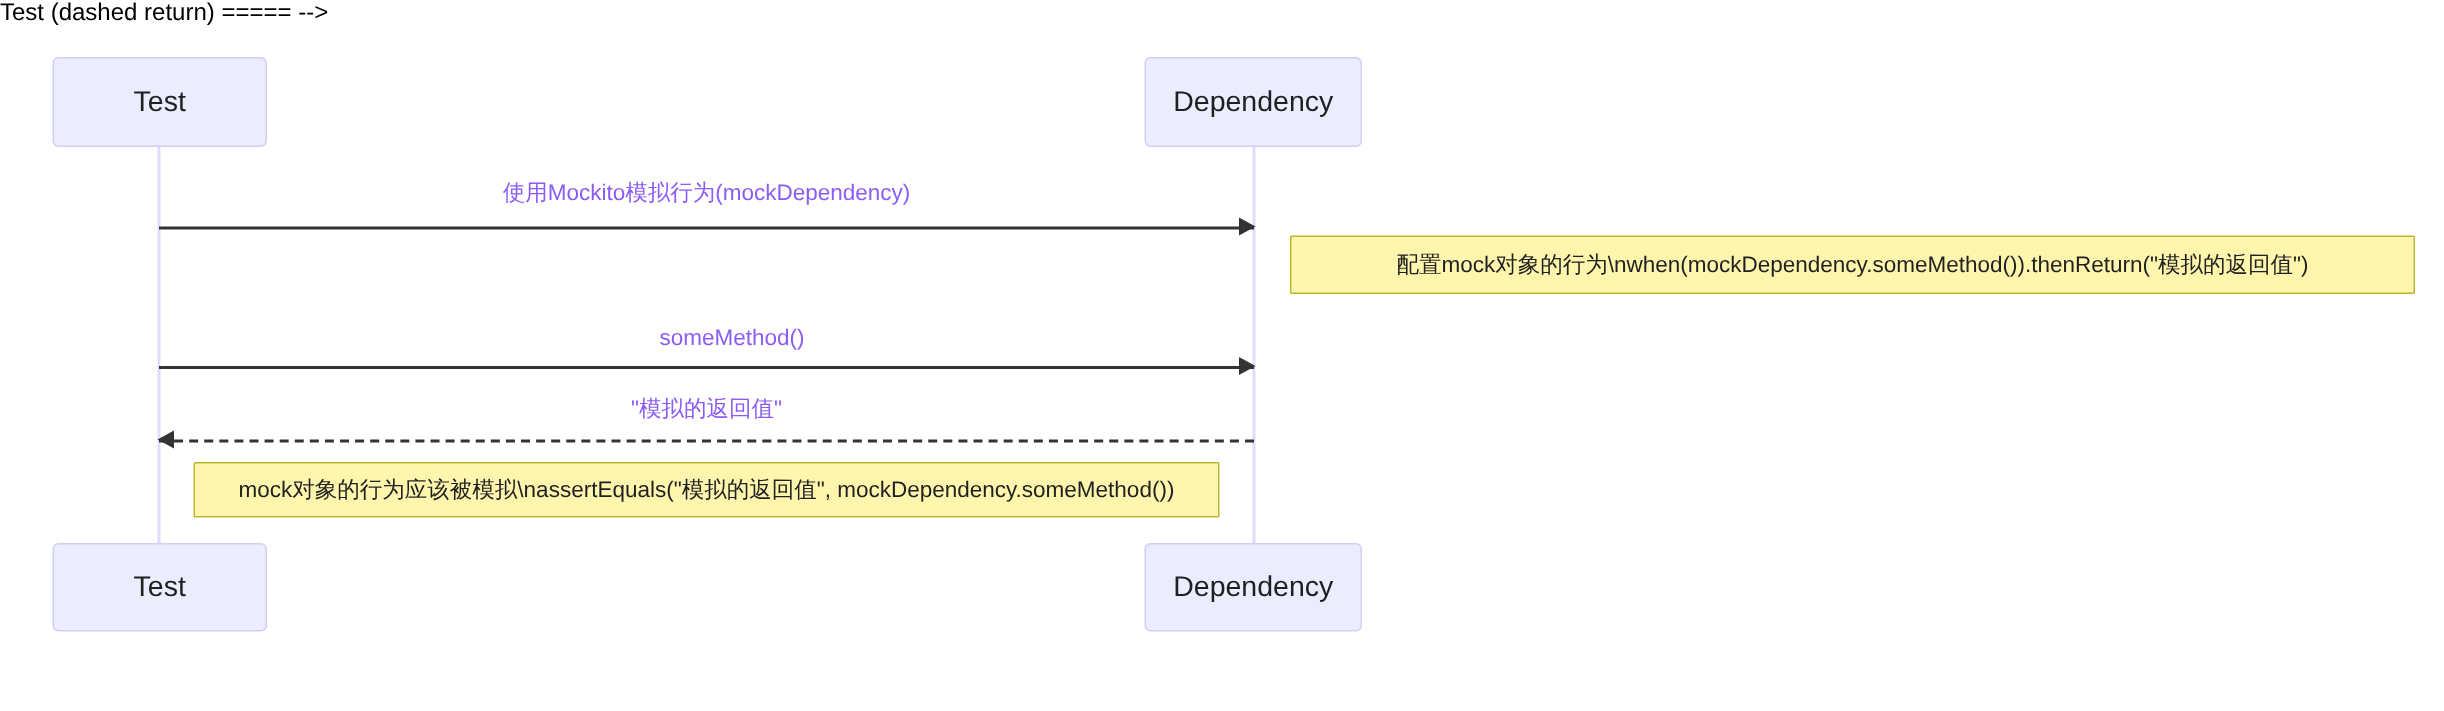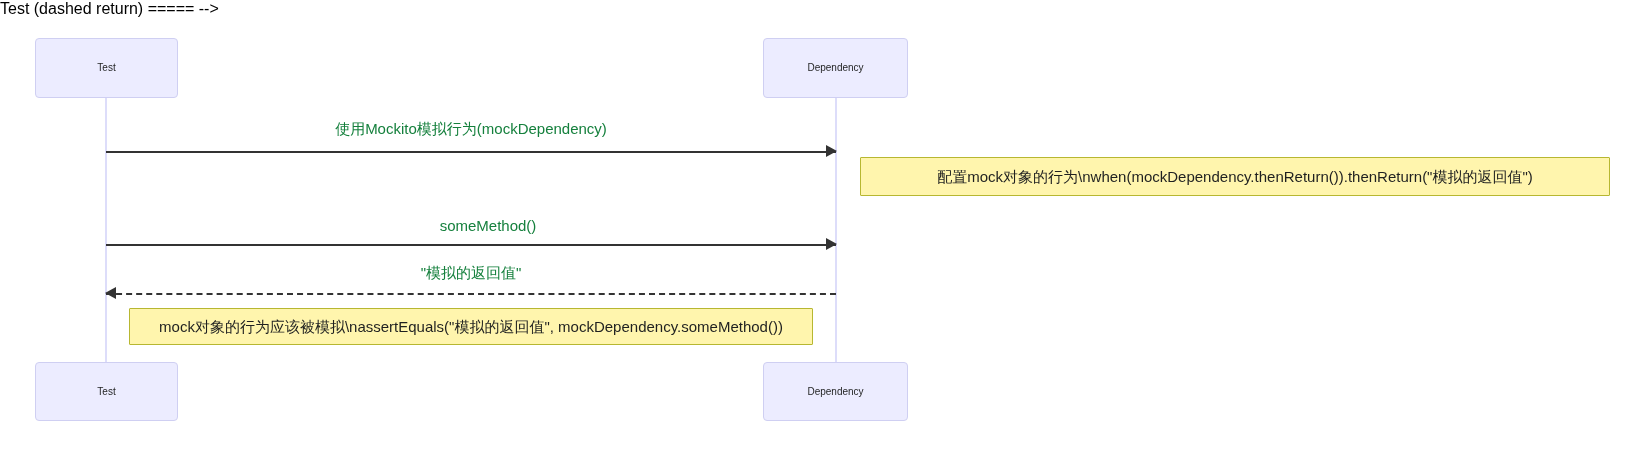--- a/index.html
+++ b/index.html
@@ -32,21 +32,21 @@
     position: absolute;
     box-sizing: border-box;
     background: #ececff;
     border: 1px solid #cfcff2;
     border-radius: 4px;
     display: flex;
     align-items: center;
     justify-content: center;
   }
   .actor-label {
-    font-size: 10px;
+    font-size: 19px;
     color: #1f2020;
     line-height: 1;
     white-space: nowrap;
   }
 
   
   .msg {
     position: absolute;
     height: 0;
   }
@@ -73,21 +73,21 @@
     right: -1px;
     border-left: 11px solid #333333;
   }
   .arrowhead.left {
     left: -1px;
     border-right: 11px solid #333333;
   }
   .msg-text {
     position: absolute;
     font-size: 15px;
-    color: #15803d;
+    color: #8b5cf6;
     white-space: nowrap;
     line-height: 1;
     transform: translateX(-50%);
   }
 
   
   .note {
     position: absolute;
     box-sizing: border-box;
     background: #fff5ad;
@@ -125,21 +125,21 @@
 
   
   <div class="msg-text" style="left:471px; top:121px;">使用Mockito模拟行为(mockDependency)</div>
   <div class="msg" style="left:106px; top:151px; width:730px;">
     <div class="msg-line"></div>
     <div class="arrowhead right"></div>
   </div>
 
   
   <div class="note" style="left:860px; top:157px; width:750px; height:39px;">
-    <span class="note-text">配置mock对象的行为\nwhen(mockDependency.thenReturn()).thenReturn("模拟的返回值")</span>
+    <span class="note-text">配置mock对象的行为\nwhen(mockDependency.someMethod()).thenReturn("模拟的返回值")</span>
   </div>
 
   
   <div class="msg-text" style="left:488px; top:218px;">someMethod()</div>
   <div class="msg" style="left:106px; top:244px; width:730px;">
     <div class="msg-line"></div>
     <div class="arrowhead right"></div>
   </div>
 
    Test (dashed return) ===== --&gt;

